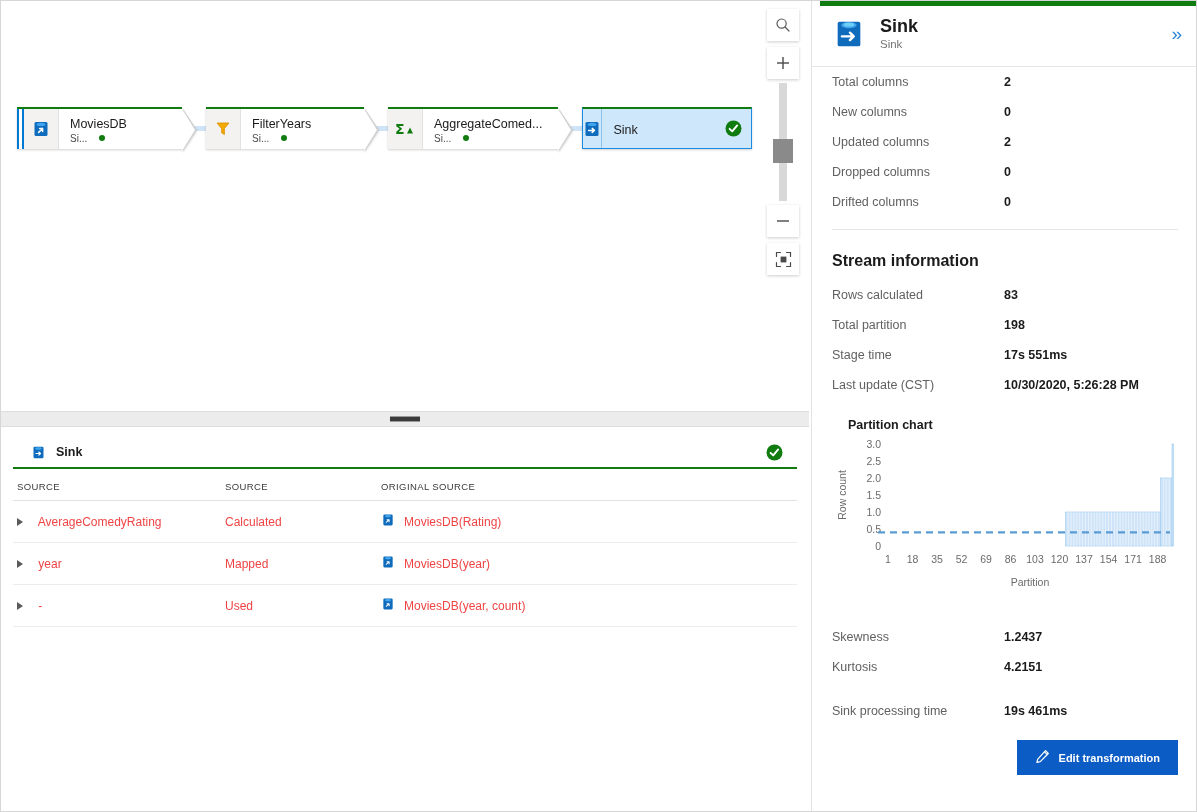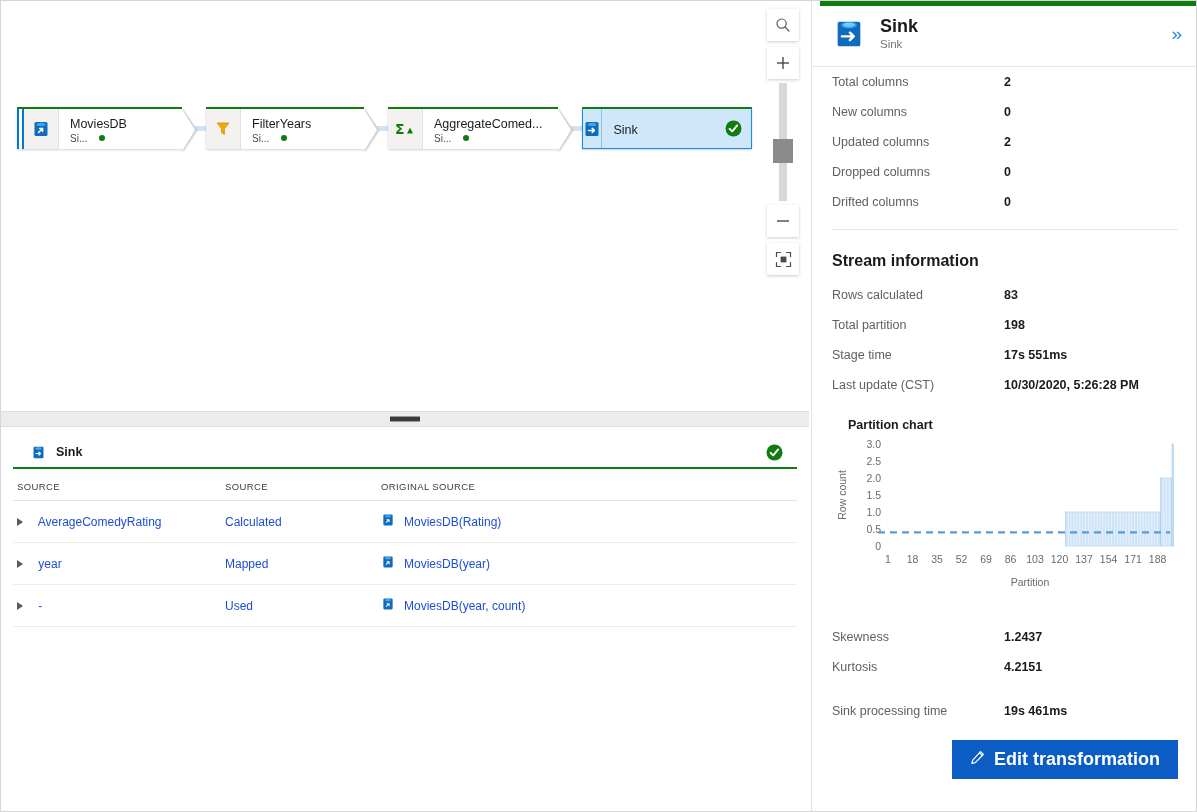--- a/index.html
+++ b/index.html
@@ -236,21 +236,21 @@
     text-align: left;
     font-size: 9.5px;
     font-weight: normal;
     color: #3a3a3a;
     letter-spacing: 0.4px;
     padding: 12px 4px 8px 4px;
     border-bottom: 1px solid #e2e2e2;
   }
   table.cols td {
     font-size: 12px;
-    color: #1d4ed8;
+    color: #ef4444;
     padding: 12px 4px;
     border-bottom: 1px solid #ededed;
     vertical-align: middle;
   }
   .col-c1 { width: 200px; }
   .col-c2 { width: 148px; }
   .col-c3 { width: auto; }
   .tri {
     display: inline-block;
     width: 0; height: 0;
@@ -335,21 +335,21 @@
   
   #chart-wrap { margin: 2px 0 0 0; }
   #edit-btn-row {
     display: flex;
     justify-content: flex-end;
     padding: 14px 20px 10px 20px;
   }
   #edit-btn {
     background: #0b5cc4;
     color: #ffffff;
-    font-size: 18px;
+    font-size: 11px;
     font-weight: bold;
     border: none;
     padding: 9px 18px;
     display: flex;
     align-items: center;
     gap: 9px;
     cursor: pointer;
     font-family: "Liberation Sans", sans-serif;
   }
 </style>

